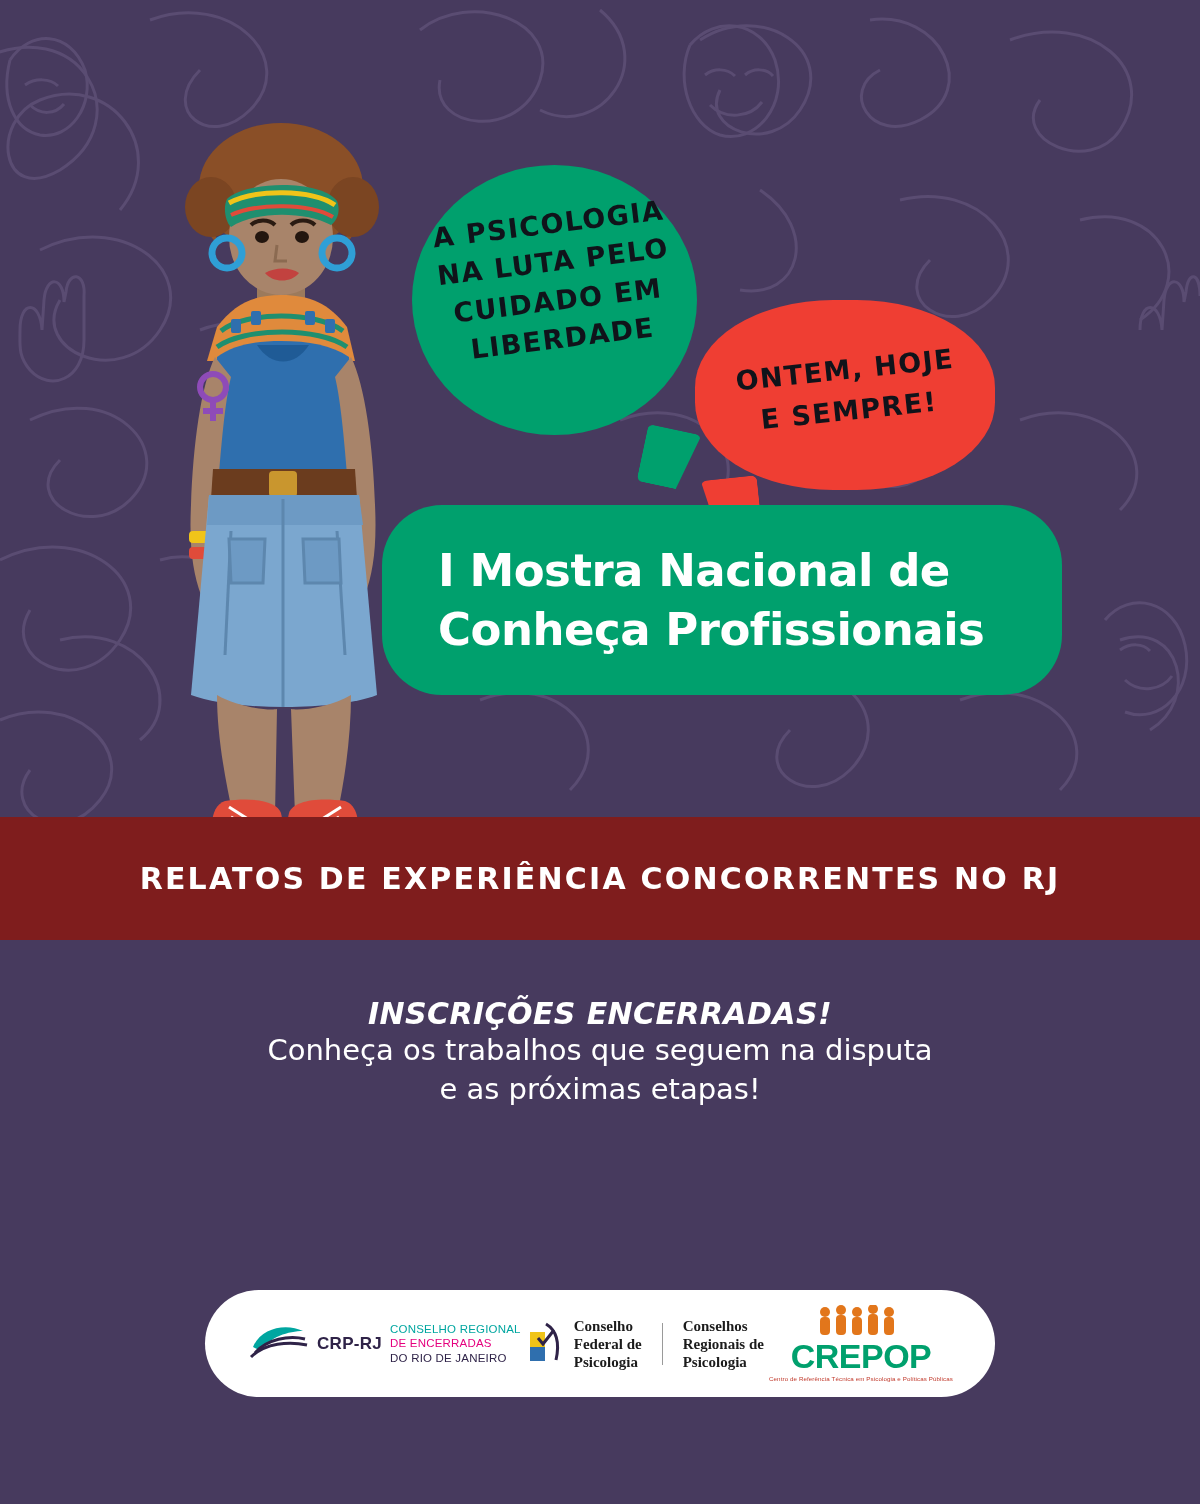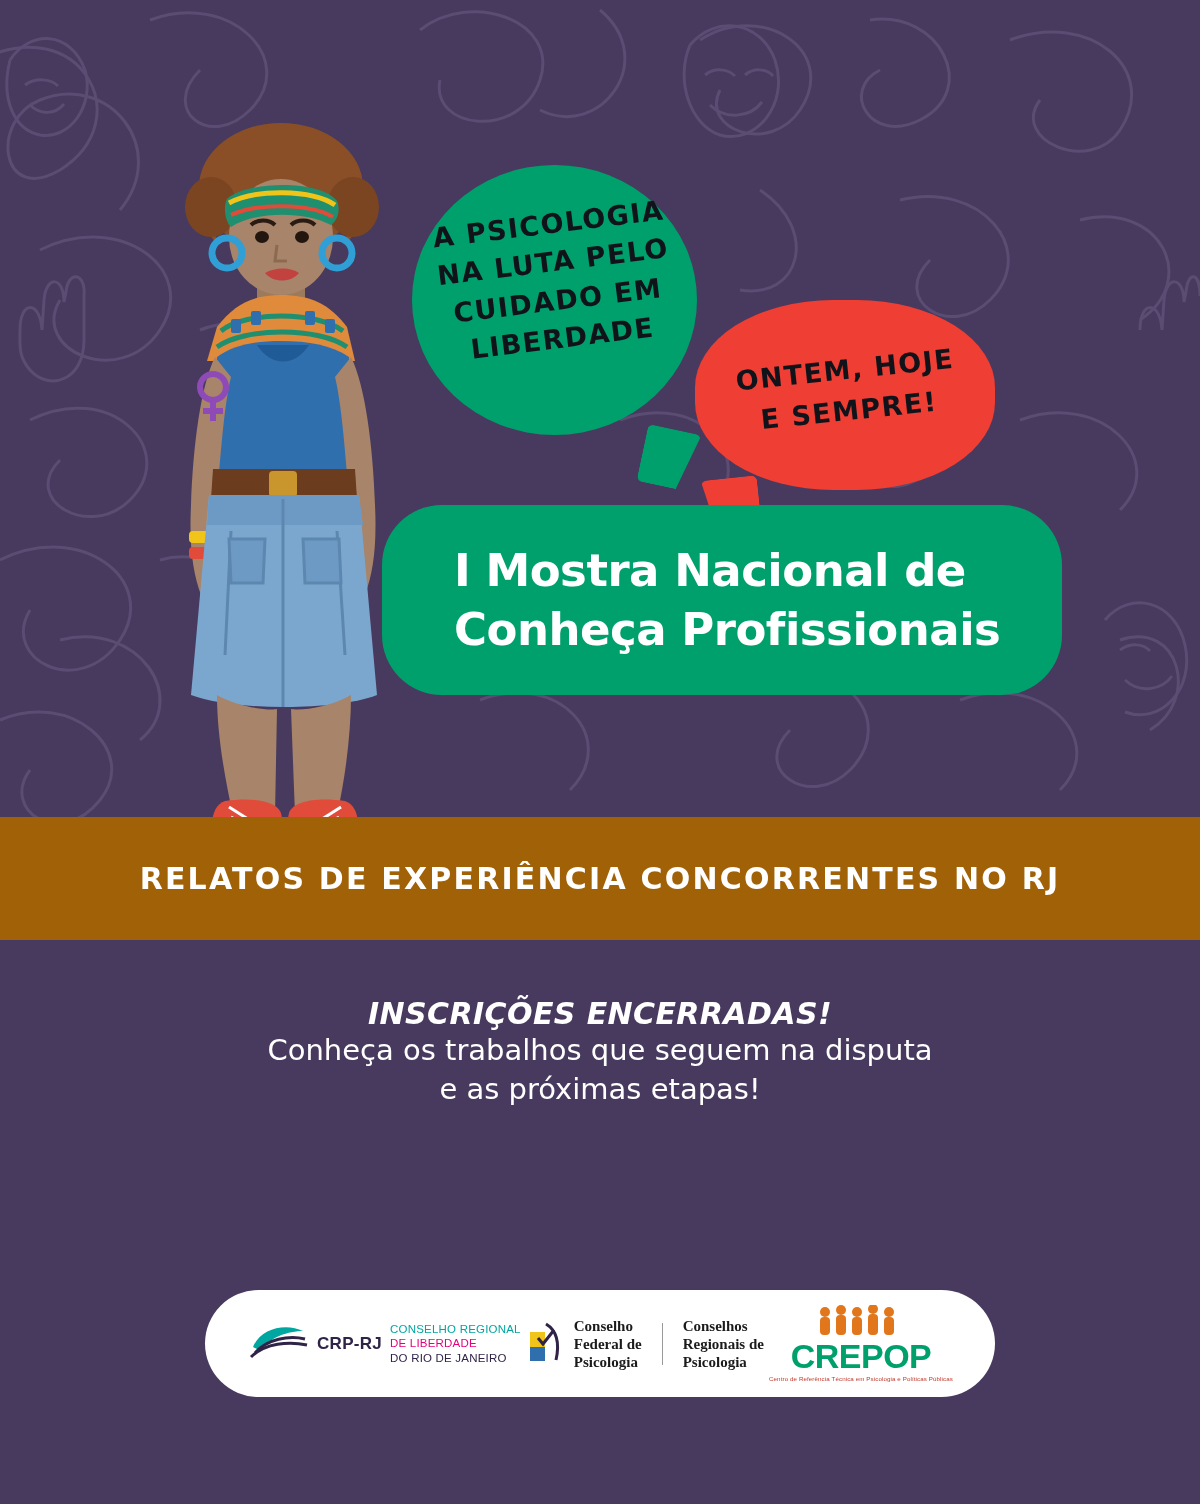--- a/index.html
+++ b/index.html
@@ -119,39 +119,39 @@
     left: 382px;
     top: 505px;
     width: 680px;
     height: 190px;
     background: #00a06d;
     border-radius: 60px;
     z-index: 4;
     display: flex;
     flex-direction: column;
     justify-content: center;
-    padding-left: 72px;
+    padding-left: 56px;
     box-sizing: border-box;
   }
   .title-slab .line {
     color: #ffffff;
     font-family: "DejaVu Sans", sans-serif;
     font-weight: 700;
     font-size: 45px;
     line-height: 1.32;
     letter-spacing: -0.5px;
   }
   
   .magenta-band {
     position: absolute;
     left: 0;
     top: 817px;
     width: 1200px;
     height: 123px;
-    background: #a16207;
+    background: #7f1d1d;
     z-index: 5;
     display: flex;
     align-items: center;
     justify-content: center;
   }
   .magenta-band .band-text {
     color: #ffffff;
     font-family: "DejaVu Sans", sans-serif;
     font-weight: 700;
     font-size: 30px;
@@ -440,21 +440,21 @@
       <span class="crp-mark">
         <svg viewBox="0 0 62 46" aria-hidden="true">
           <path d="M6,28 C14,8 40,4 56,12 C42,12 22,18 14,32 Z" fill="#00a6a0"></path>
           <path d="M8,34 C20,20 42,16 58,20" fill="none" stroke="#2f2348" stroke-width="3"></path>
           <path d="M4,38 C18,24 42,22 60,26" fill="none" stroke="#2f2348" stroke-width="3"></path>
         </svg>
       </span>
       <span class="crp-abbr">CRP-RJ</span>
       <span class="crp-txt">
         <span class="c1" style="display:block">CONSELHO REGIONAL</span>
-        <span class="c2" style="display:block">DE LIBERDADE</span>
+        <span class="c2" style="display:block">DE ENCERRADAS</span>
         <span class="c3" style="display:block">DO RIO DE JANEIRO</span>
       </span>
     </div>
 
     <div class="logo">
       <span>
         <svg width="40" height="44" viewBox="0 0 40 44" aria-hidden="true">
           <rect x="4" y="12" width="15" height="15" fill="#f0c419"></rect>
           <rect x="4" y="27" width="15" height="14" fill="#2f6fae"></rect>
           <path d="M20,4 C30,10 34,22 30,40" fill="none" stroke="#2f2348" stroke-width="3"></path>

